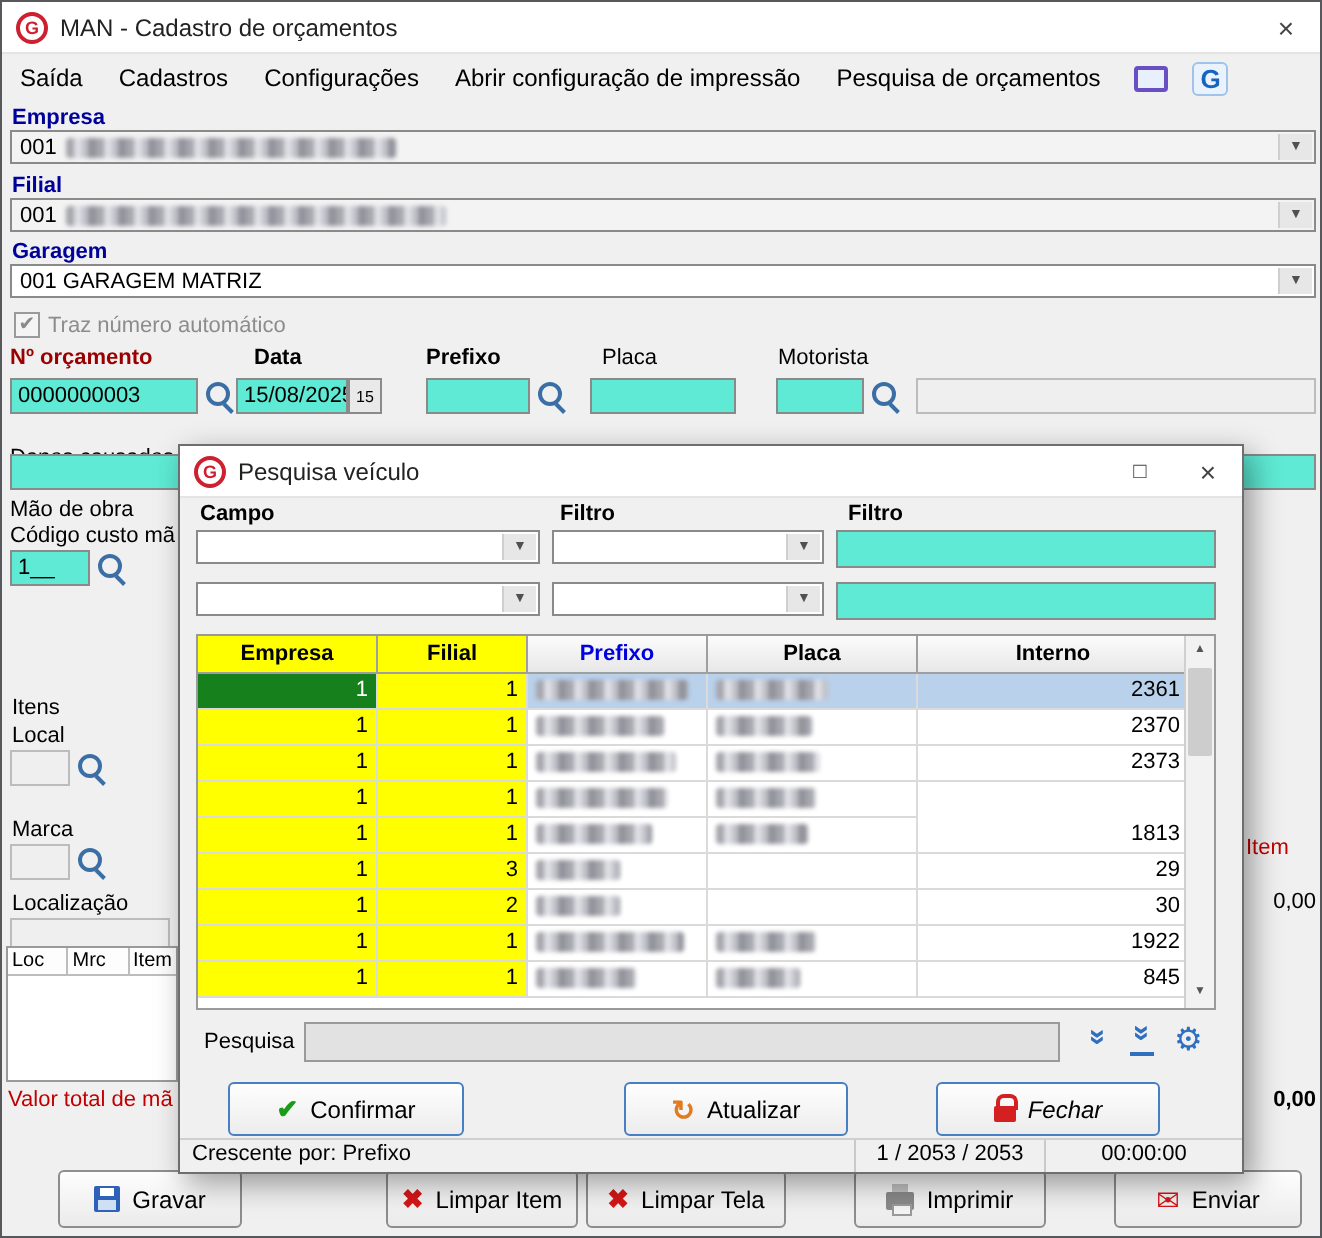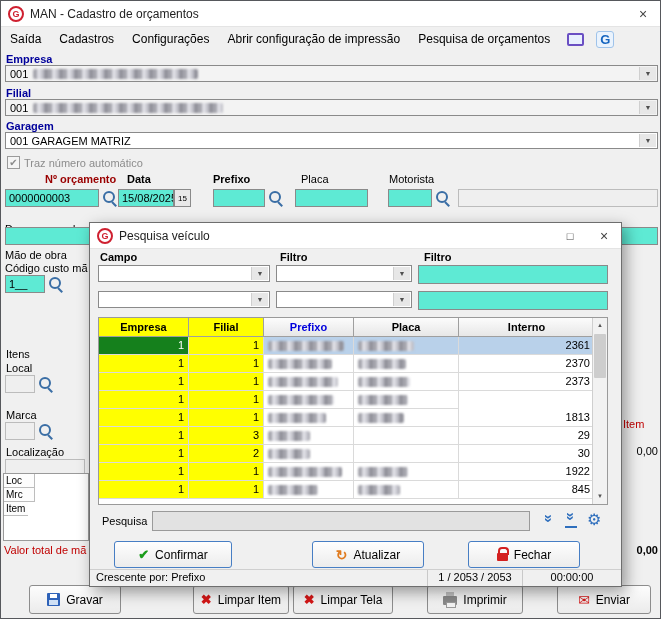--- a/index.html
+++ b/index.html
@@ -54,21 +54,21 @@
                  border:2px solid #3a6ea5; border-radius:50%; }
   .mag::after { content:""; position:absolute; left:10px; top:11px; width:6px; height:2px;
                 background:#3a6ea5; transform:rotate(45deg); transform-origin:left center; }
   .calbtn { position:absolute; width:17px; height:18px; border:1px solid #8a8a8a; background:#e9e9e9;
             font-size:8px; display:flex; align-items:center; justify-content:center; }
   .checkbox { position:absolute; width:13px; height:13px; border:1px solid #9a9a9a; background:#f4f4f4;
               font-size:10px; line-height:11px; text-align:center; color:#8a8a8a; }
 
   
   .minitable { position:absolute; background:#fff; border:1px solid #9a9a9a; }
-  .minihead { display:flex;flex-direction:column; }
+  .minihead { display:flex; }
   .minihead div { border-right:1px solid #bdbdbd; border-bottom:1px solid #bdbdbd;
                   background:#fdfdfd; font-size:10px; padding:1px 2px; }
 
   
   .mbtn { position:absolute; top:584px; height:29px; background:linear-gradient(#fdfdfd,#ebebeb);
           border:1px solid #8d8d8d; border-radius:3px; display:flex; align-items:center;
           justify-content:center; gap:6px; font-size:12px; }
   .ic-floppy { width:13px; height:13px; background:#2e62b8; position:relative; border-radius:1px; }
   .ic-floppy::before { content:""; position:absolute; left:3px; top:1px; width:7px; height:4px; background:#fff; }
   .ic-floppy::after { content:""; position:absolute; left:2px; bottom:1px; width:9px; height:5px; background:#cfe0f5; }
@@ -164,21 +164,21 @@
 
   <div class="abs lbl lbl-blue" style="left:5px;top:119px;">Garagem</div>
   <div class="combo" style="left:4px;top:131px;width:653px;">
     <span>001 GARAGEM MATRIZ</span>
     <span class="arrow">▼</span>
   </div>
 
   <span class="checkbox" style="left:6px;top:155px;">✔</span>
   <span class="abs lbl lbl-gray" style="left:23px;top:156px;">Traz número automático</span>
 
-  <div class="abs lbl lbl-red" style="left:4px;top:172px;margin-left:40px;">Nº orçamento</div>
+  <div class="abs lbl lbl-red" style="left:4px;top:172px;">Nº orçamento</div>
   <div class="abs lbl lbl-b" style="left:126px;top:172px;">Data</div>
   <div class="abs lbl lbl-b" style="left:212px;top:172px;">Prefixo</div>
   <div class="abs lbl" style="left:300px;top:172px;">Placa</div>
   <div class="abs lbl" style="left:388px;top:172px;">Motorista</div>
 
   <div class="input" style="left:4px;top:188px;width:94px;">0000000003</div>
   <span class="mag" style="left:101px;top:189px;"></span>
   <div class="input" style="left:117px;top:188px;width:56px;">15/08/2025</div>
   <span class="calbtn" style="left:173px;top:188px;">15</span>
   <div class="input" style="left:212px;top:188px;width:52px;"></div>
@@ -356,21 +356,21 @@
       <span class="gear" style="left:497px;top:261px;">⚙</span>
 
       <div class="dbtn" style="left:24px;top:292px;width:118px;">
         <span class="ic-check">✔</span>
         <span>Confirmar</span>
       </div>
       <div class="dbtn" style="left:222px;top:292px;width:112px;">
         <span class="ic-refresh">↻</span>
         <span>Atualizar</span>
       </div>
-      <div class="dbtn" style="left:378px;top:292px;width:112px;">
+      <div class="dbtn" style="left:378px;top:292px;width:112px;font-style:italic;">
         <span class="ic-lock"></span>
         <span>Fechar</span>
       </div>
 
       <div class="statusbar">
         <div class="spanel" style="width:338px;">Crescente por: Prefixo</div>
         <div class="spanel" style="width:95px;text-align:center;">1 / 2053 / 2053</div>
         <div class="spanel" style="flex:1;text-align:center;border-right:none;">00:00:00</div>
       </div>
     </div>

